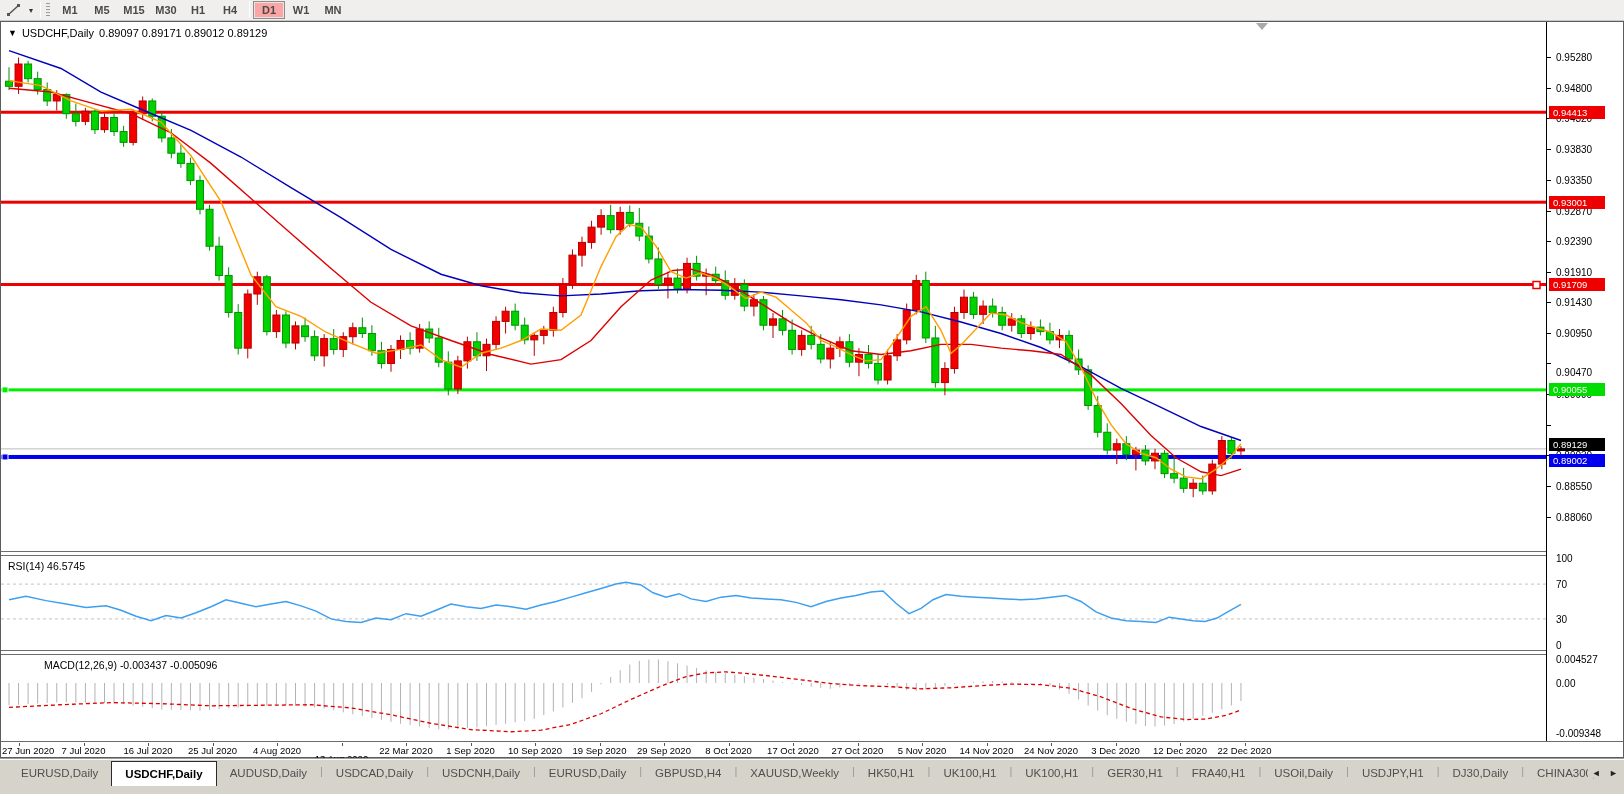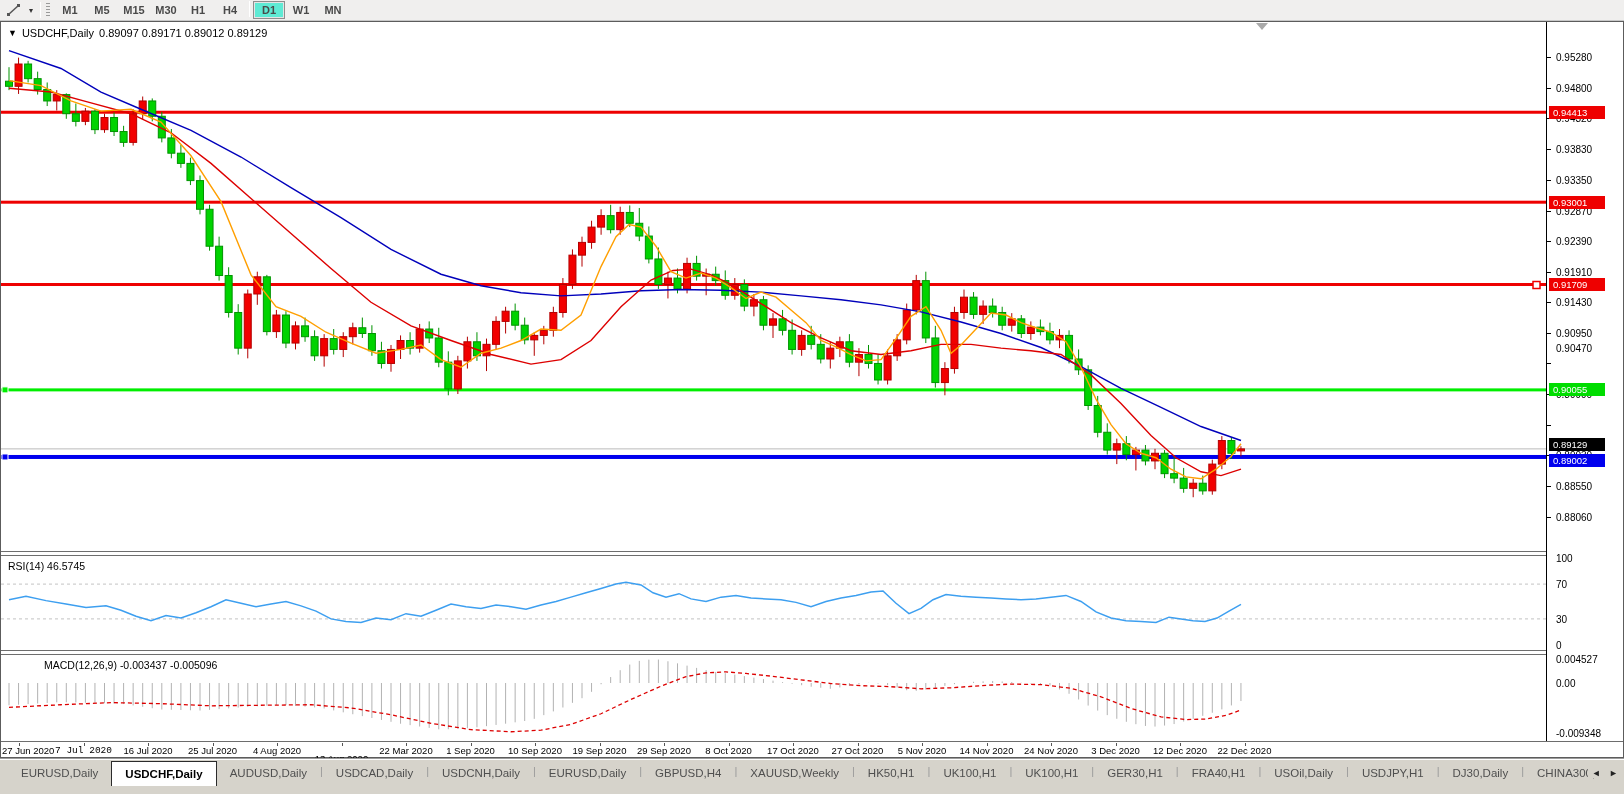--- a/index.html
+++ b/index.html
@@ -13,21 +13,21 @@
              display:flex; align-items:center; }
   .tool-icon-box { width:22px; height:18px; display:flex; align-items:center;
                    justify-content:center; margin-left:3px; }
   .caret { font-size:8px; color:#333; width:12px; text-align:center; }
   .tb-sep { width:1px; height:16px; background:#b9b9b9; border-right:1px solid #fff; margin:0 3px; }
   .grip { width:4px; height:15px; margin:0 4px 0 2px;
           background:repeating-linear-gradient(#9a9a9a 0 1px, #f0efee 1px 3px); }
   .tf-btn { min-width:32px; height:18px; font-size:11px; font-weight:700; color:#4a4a4a;
             display:flex; align-items:center; justify-content:center; padding:0 4px;
             border:1px solid transparent; }
-  .tf-btn.active { background:#5eead4; border:1px solid #8d8d8d; box-shadow:inset 0 0 0 1px #e4e4e4; }
+  .tf-btn.active { background:#fca5a5; border:1px solid #8d8d8d; box-shadow:inset 0 0 0 1px #e4e4e4; }
 
   
   #chart-window { position:absolute; left:0; top:21px; width:1624px; height:737px;
                   background:#fff; border:1px solid #5c5c5c; }
   .pane-sep { position:absolute; left:1px; width:1622px; background:#fff;
               border-top:1px solid #6d6d6d; border-bottom:1px solid #6d6d6d; height:5px; }
   #sep1 { top:551px; } #sep2 { top:650px; }
   #bottom-border { position:absolute; left:1px; top:741px; width:1622px; height:2px;
                    border-top:1px solid #6d6d6d; background:#fff; }
   svg.pane { position:absolute; left:1px; background:#fff; }
@@ -532,21 +532,21 @@
   <div id="macd-label" class="pane-label">
     <span>MACD(12,26,9)</span>
     <span>-0.003437 -0.005096</span>
   </div>
 
   <div id="bottom-border"></div>
   <div id="date-axis">
       <div class="date-tick" style="left: 18px;"></div>
       <div class="date-lab" style="left: 1px;">27 Jun 2020</div>
       <div class="date-tick" style="left: 82.5px;"></div>
-      <div class="date-lab" style="left: 82.5px; transform: translateX(-50%); font-family: Liberation Mono, monospace;">7 Jul 2020</div>
+      <div class="date-lab" style="left: 82.5px; transform: translateX(-50%);">7 Jul 2020</div>
       <div class="date-tick" style="left: 147px;"></div>
       <div class="date-lab" style="left: 147px; transform: translateX(-50%);">16 Jul 2020</div>
       <div class="date-tick" style="left: 211.5px;"></div>
       <div class="date-lab" style="left: 211.5px; transform: translateX(-50%);">25 Jul 2020</div>
       <div class="date-tick" style="left: 276px;"></div>
       <div class="date-lab" style="left: 276px; transform: translateX(-50%);">4 Aug 2020</div>
       <div class="date-tick" style="left: 340.5px;"></div>
       <div class="date-lab" style="left: 340.5px; transform: translateX(-50%); margin-top: 8px;">13 Aug 2020</div>
       <div class="date-tick" style="left: 405px;"></div>
       <div class="date-lab" style="left: 405px; transform: translateX(-50%);">22 Mar 2020</div>
@@ -592,21 +592,21 @@
       <div class="tick-lab" style="top: 183.541px;">0.92870</div>
       <div class="tick-dash" style="top: 219.122px;"></div>
       <div class="tick-lab" style="top: 214.122px;">0.92390</div>
       <div class="tick-dash" style="top: 249.703px;"></div>
       <div class="tick-lab" style="top: 244.703px;">0.91910</div>
       <div class="tick-dash" style="top: 280.283px;"></div>
       <div class="tick-lab" style="top: 275.283px;">0.91430</div>
       <div class="tick-dash" style="top: 310.864px;"></div>
       <div class="tick-lab" style="top: 305.864px;">0.90950</div>
       <div class="tick-dash" style="top: 341.445px;"></div>
-      <div class="tick-lab" style="top: 321px;">0.90470</div>
+      <div class="tick-lab" style="top: 345px;">0.90470</div>
       <div class="tick-dash" style="top: 372.026px;"></div>
       <div class="tick-lab" style="top: 367.026px;">0.89990</div>
       <div class="tick-dash" style="top: 402.607px;"></div>
       <div class="tick-lab" style="top: 415px;">0.89510</div>
       <div class="tick-dash" style="top: 433.188px;"></div>
       <div class="tick-lab" style="top: 428.188px;">0.89030</div>
       <div class="tick-dash" style="top: 463.768px;"></div>
       <div class="tick-lab" style="top: 458.768px;">0.88550</div>
       <div class="tick-dash" style="top: 494.986px;"></div>
       <div class="tick-lab" style="top: 489.986px;">0.88060</div>

